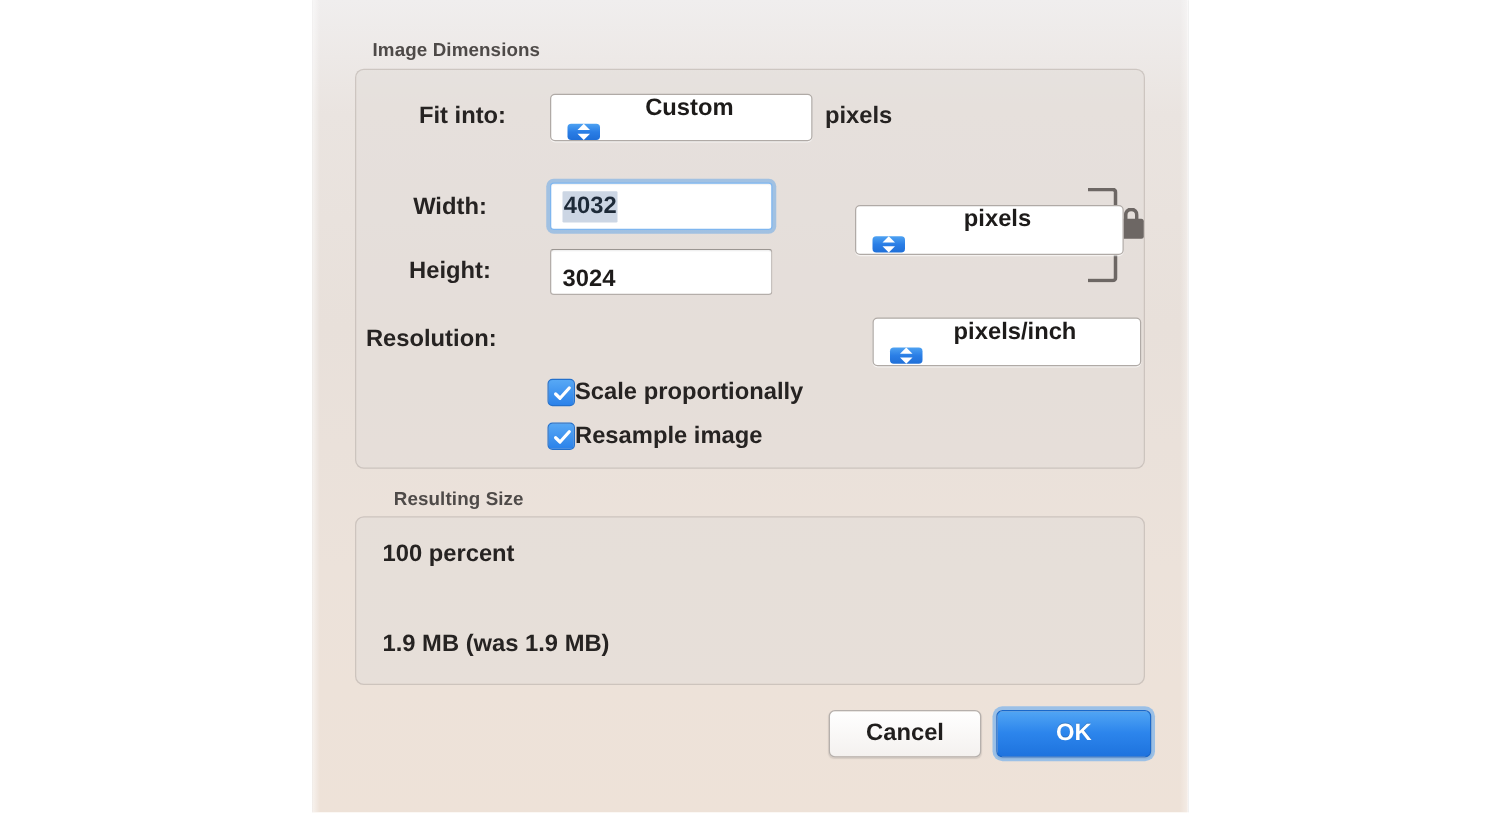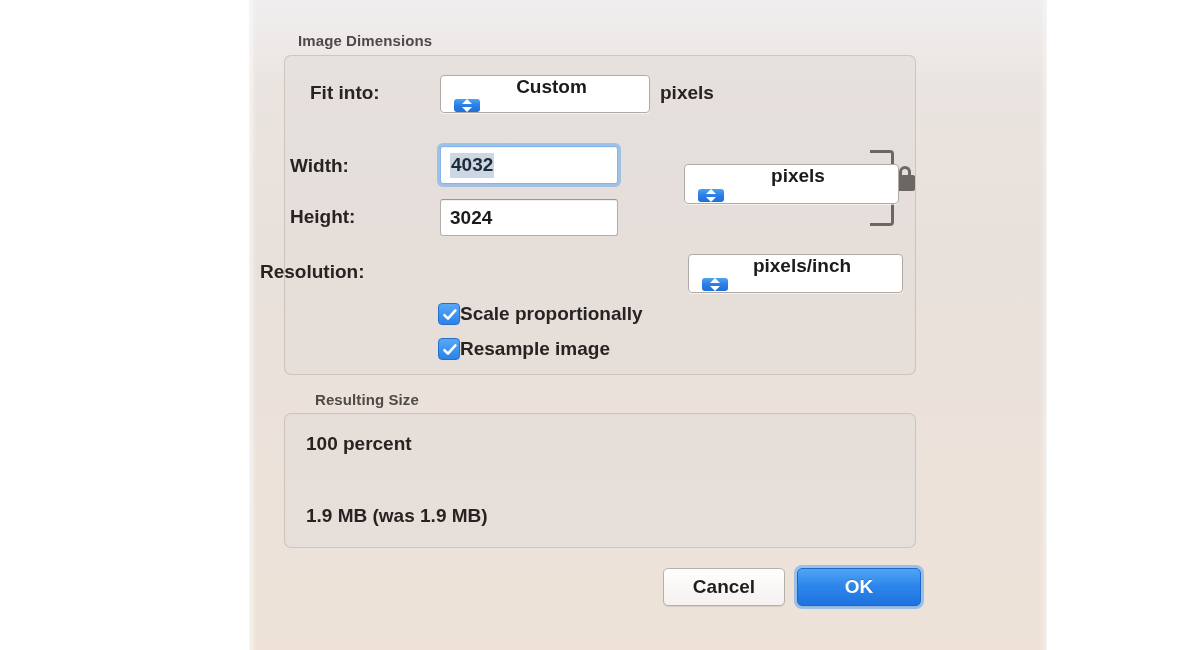--- a/index.html
+++ b/index.html
@@ -12,21 +12,21 @@
     font-family: "Liberation Sans", "DejaVu Sans", sans-serif;
     -webkit-font-smoothing: antialiased;
   }
 
   #page { position: relative; width: 1200px; height: 650px; background:#ffffff; }
 
   
   .dialog {
     position: absolute;
     left: 250px; top: 0;
-    width: 796px; height: 650px;
+    width: 700px; height: 650px;
     background: linear-gradient(to bottom,
                 #f0eeee 0%,
                 #eae4e0 14%,
                 #e8e0da 40%,
                 #ece2da 70%,
                 #eee2d8 100%);
     box-shadow: 0 0 1px rgba(0,0,0,.25);
     overflow: hidden;
   }
   .dialog::before {  
@@ -59,21 +59,21 @@
   }
   #group-dimensions { left: 34px; top: 55px; width: 632px; height: 320px; }
   #group-resulting  { left: 34px; top: 413px; width: 632px; height: 135px; }
 
   
   .field-label {
     position: absolute;
     font-size: 19px;
     font-weight: 700;
     color: #262322;
-    text-align: left;
+    text-align: center;
     white-space: nowrap;
   }
 
   .textfield {
     position: absolute;
     background: #ffffff;
     border: 1px solid #b4aeaa;
     border-top-color: #9b9692;
     border-radius: 3px;
     font-size: 19px;
@@ -234,21 +234,21 @@
     <div class="suffix-label" style="left:410px; top:82px;">pixels</div>
 
     <div class="field-label" style="left:40px; top:155px; width:140px;">Width:</div>
 
     <div class="textfield focused" style="left:190px; top:146px; width:178px; height:38px;">
       <span class="sel">4032</span>
     </div>
 
     <div class="field-label" style="left:40px; top:206px; width:140px;">Height:</div>
 
-    <div class="textfield" style="left:190px; top:199px; width:178px; height:37px;">
+    <div class="textfield" style="left:190px; top:199px; width:178px; height:37px;align-items:flex-end;">
       <span>3024</span>
     </div>
 
     <div id="link-bracket">
       <span class="br"></span>
     </div>
     <div id="lock-icon">
       <span class="shackle"></span>
         <span class="body"></span>
     </div>
@@ -257,21 +257,21 @@
       <span class="popup-label">pixels</span>
       <span class="stepper">
         <span class="tri up"></span>
           <span class="tri down"></span>
       </span>
     </div>
 
     <div class="field-label" style="left:10px; top:261px; width:170px;">Resolution:</div>
 
 
-    <div class="popup" style="left:438px; top:254px; width:215px; height:39px;justify-content:center;">
+    <div class="popup" style="left:448px; top:254px; width:215px; height:39px;justify-content:center;">
       <span class="popup-label">pixels/inch</span>
       <span class="stepper">
         <span class="tri up"></span>
           <span class="tri down"></span>
       </span>
     </div>
 
     <div class="checkrow" style="left:188px; top:303px;">
       <span class="checkbox">
         <svg width="16" height="16" viewBox="0 0 16 16" aria-hidden="true">

